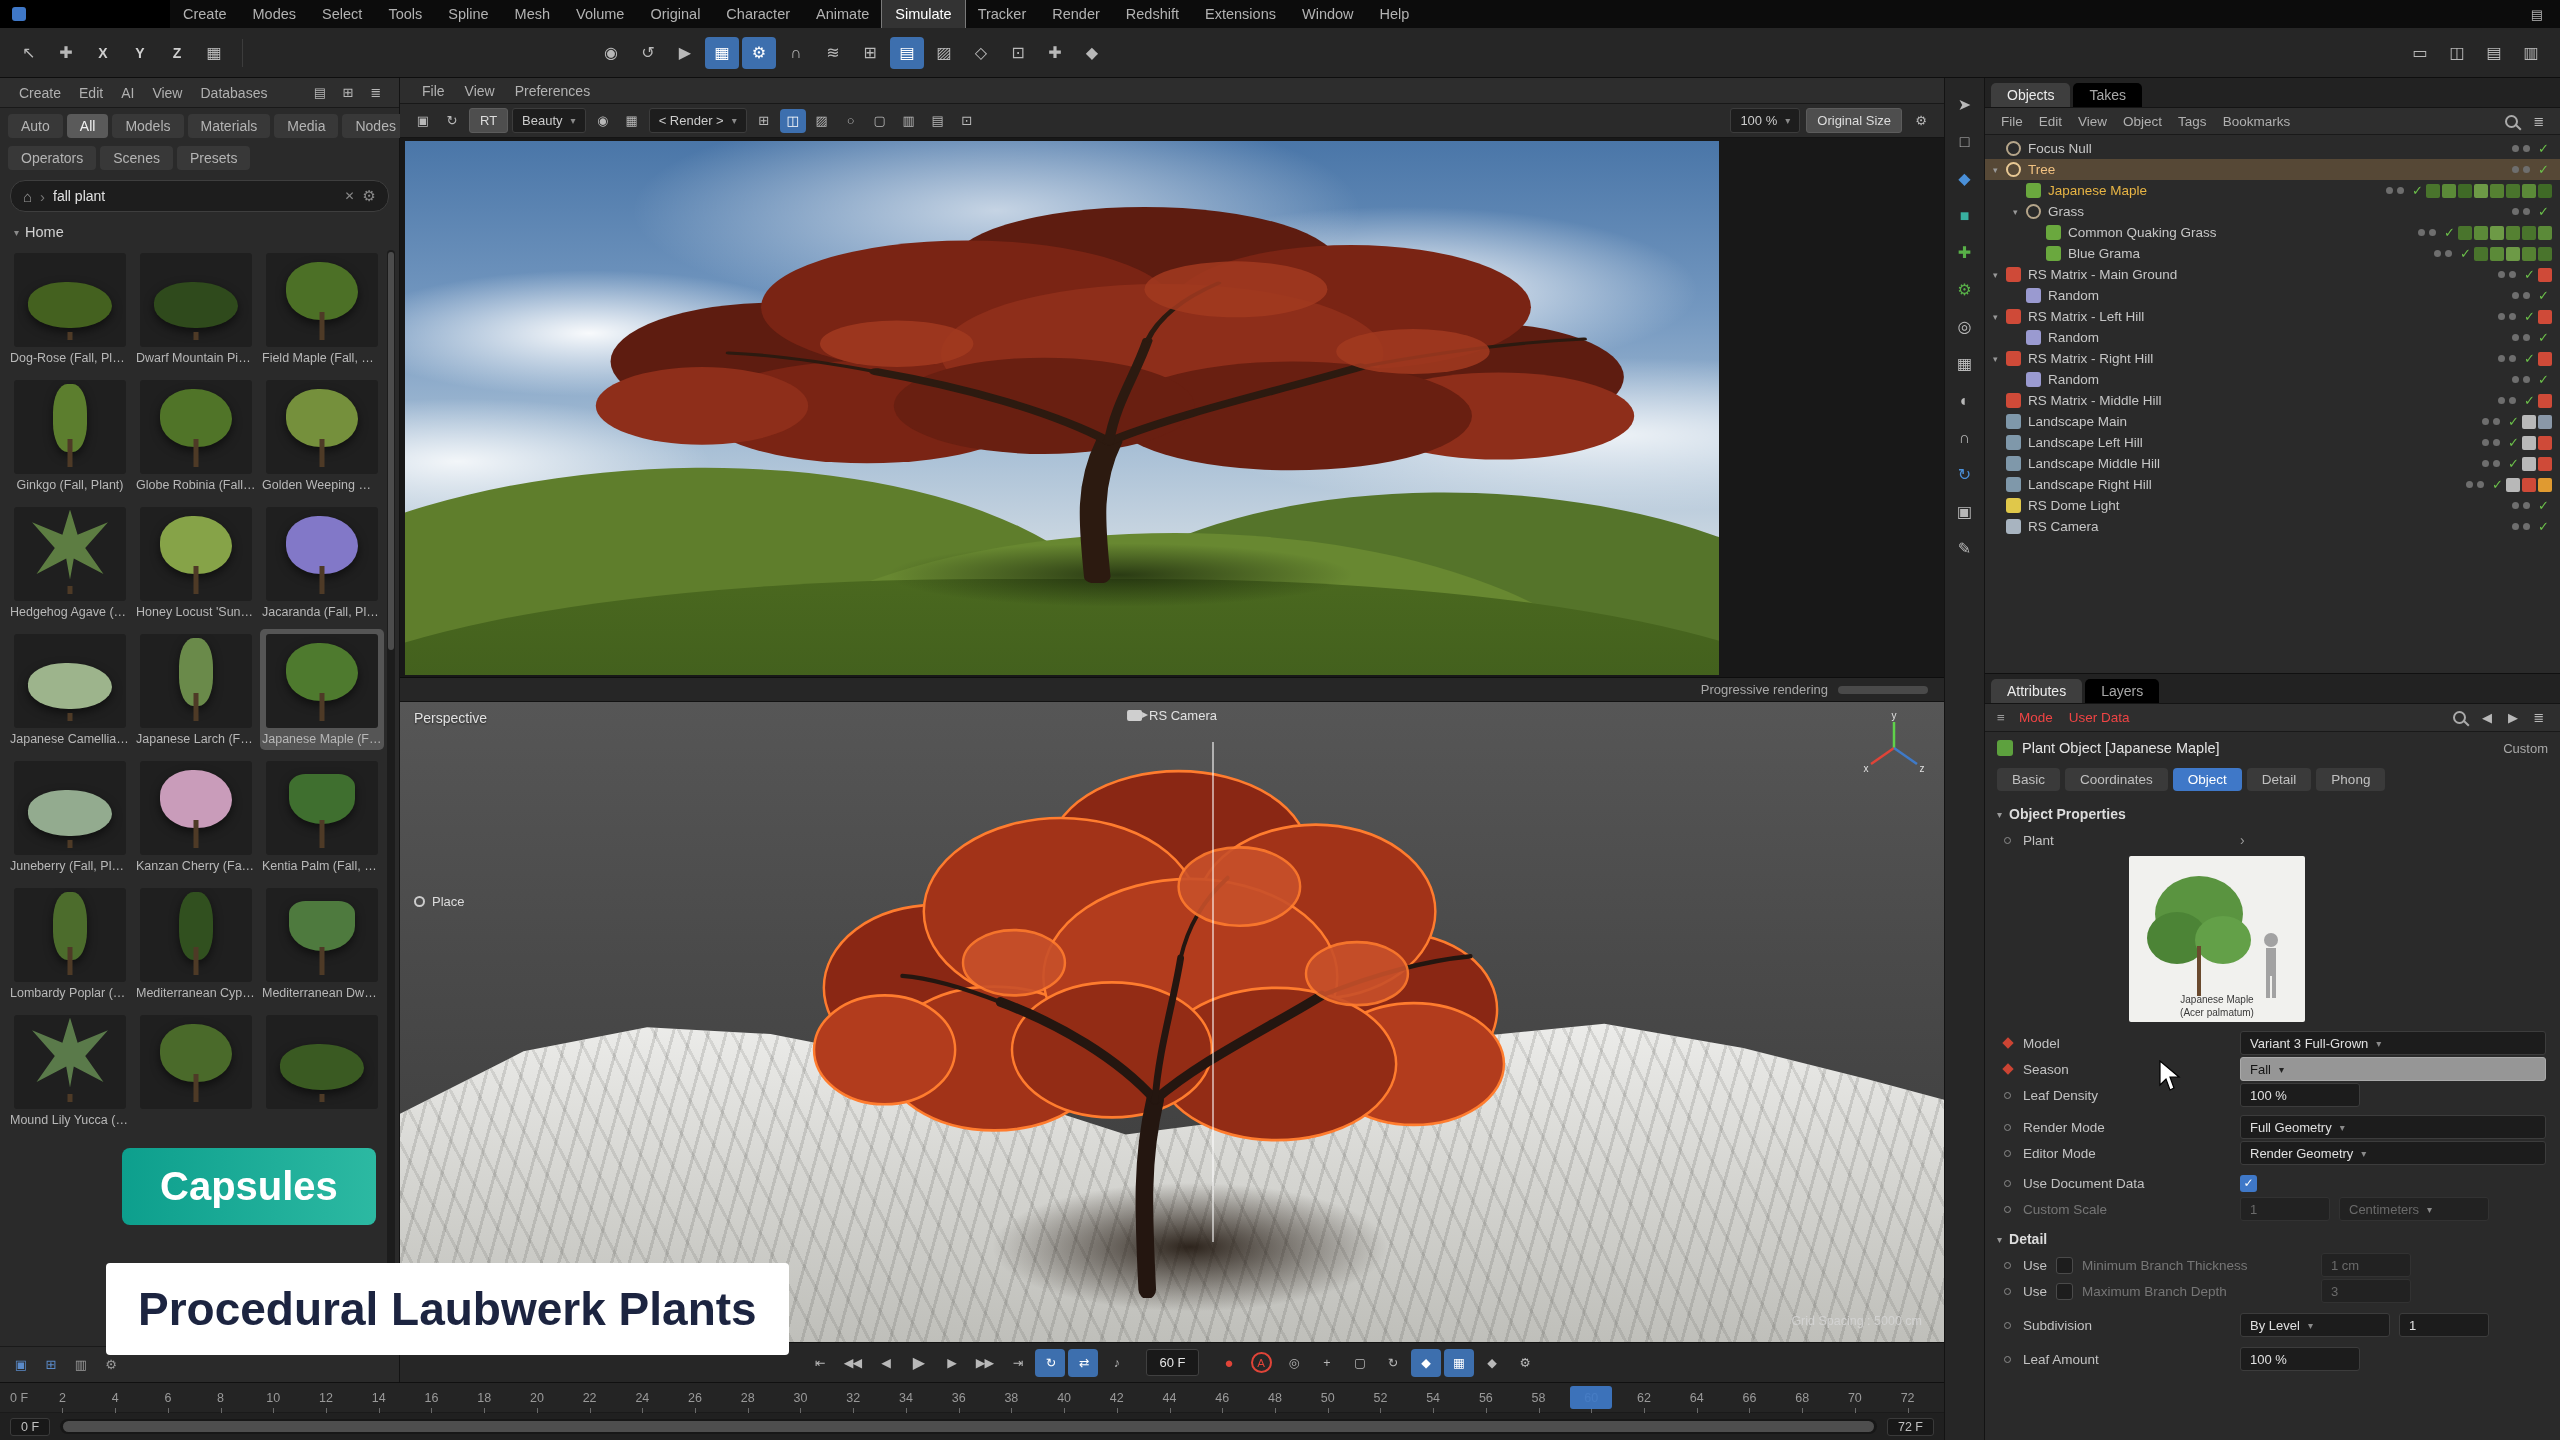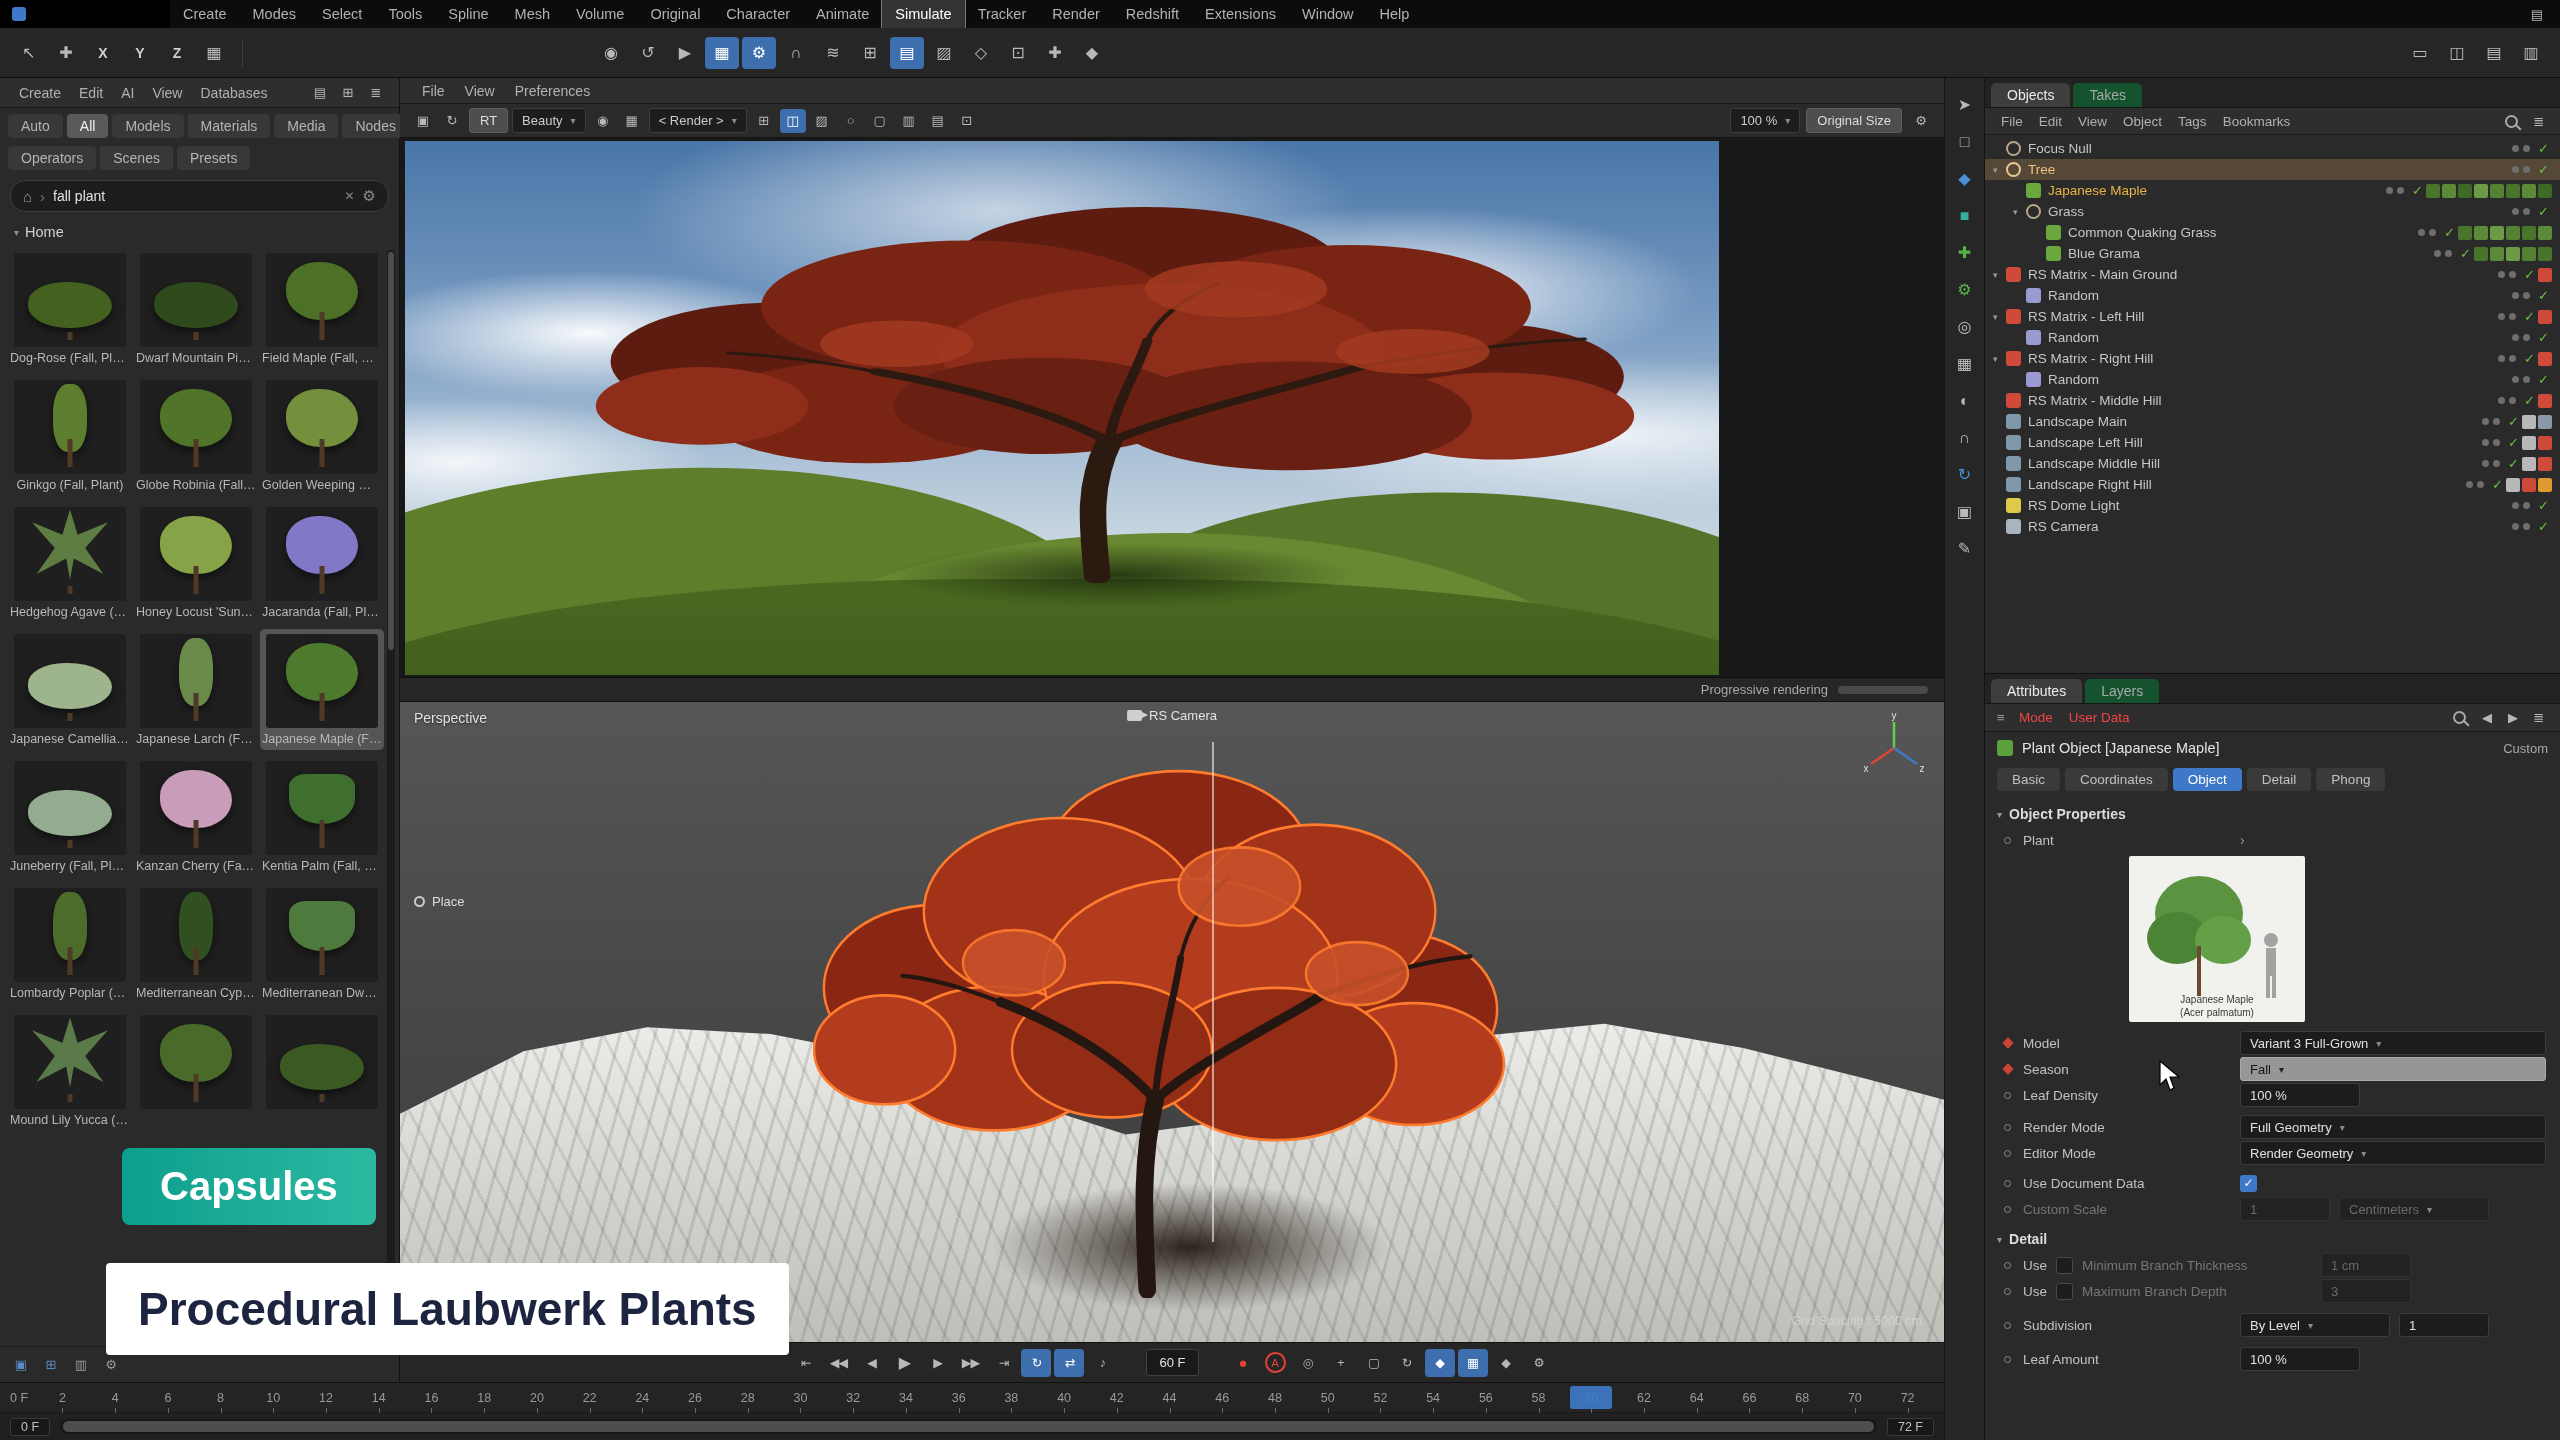--- a/index.html
+++ b/index.html
@@ -122,21 +122,21 @@
 .place-glyph{width:11px;height:11px;border:2px solid #ccc;border-radius:50%;display:inline-block}
 .gizmo{position:absolute;right:14px;top:8px;width:72px;height:72px;z-index:5}
 .gizmo text{font-size:10px;fill:#e0e0e0}
 .grid-hud{position:absolute;right:22px;bottom:14px;font-size:12.5px;color:#d6d6d6;opacity:.85;z-index:5}
 
 .transport{height:40px;background:#262626;border-top:1px solid #121212;display:flex;align-items:center;justify-content:center;gap:3px;flex:none}
 .tt{min-width:30px;height:28px;font-size:12.5px;letter-spacing:-1px}
 .tt.big{font-size:16px}
 .tt.rec{color:#e04438;font-size:15px}
 .tt.ring{border:2px solid #e04438;border-radius:50%;min-width:21px;height:21px;font-size:11.5px;color:#e04438;margin:0 4px;letter-spacing:0}
-.frame-field{background:#191919;border:1px solid #404040;border-radius:3px;height:27px;display:flex;align-items:center;padding:0 12px;font-size:13px;color:#e6e6e6;margin:0 26px}
+.frame-field{background:#191919;border:1px solid #404040;border-radius:3px;height:27px;display:flex;align-items:center;padding:0 12px;font-size:13px;color:#e6e6e6;margin:0 12px}
 
 
 .timeline{height:58px;background:#242424;border-top:1px solid #101010;flex:none;display:flex;flex-direction:column}
 .ruler{height:31px;display:flex;align-items:center;padding:0 10px;gap:8px;border-bottom:1px solid #1a1a1a}
 .tl-small{font-size:12.5px;color:#9a9a9a;flex:none}
 .ticks{flex:1;display:flex;position:relative;height:100%;align-items:center}
 .tick{flex:1;text-align:center;font-size:12.5px;color:#9a9a9a;position:relative;cursor:pointer}
 .tick::after{content:"";position:absolute;left:50%;bottom:-8px;width:1px;height:5px;background:#6a6a6a}
 .playhead{position:absolute;top:3px;bottom:3px;width:42px;background:rgba(63,122,200,.92);border-radius:3px;transform:translateX(-50%);z-index:2}
 .tl-bottom{height:27px;display:flex;align-items:center;gap:10px;padding:0 10px;background:#202020}
@@ -145,21 +145,21 @@
 .tl-scroll i{position:absolute;left:3px;right:3px;top:2px;bottom:2px;background:#4e4e4e;border-radius:6px;display:block}
 
 
 .rstrip{width:40px;background:#262626;border-left:1px solid #131313;display:flex;flex-direction:column;align-items:center;padding-top:10px;gap:4px;flex:none}
 .rt-tile{width:34px;height:33px;font-size:16px;color:var(--c,#b8b8b8)}
 
 
 .rpanel{width:576px;background:#2a2a2a;border-left:1px solid #131313;display:flex;flex-direction:column;flex:none}
 .objects{height:596px;display:flex;flex-direction:column;border-bottom:1px solid #101010;flex:none}
 .op-tabs,.at-tabs{height:30px;background:#222;display:flex;align-items:flex-end;padding:3px 6px 0;gap:3px;border-bottom:1px solid #141414;flex:none}
-.op-tab{padding:4px 16px;font-size:14px;color:#a8a8a8;background:#14532d;border-radius:5px 5px 0 0;cursor:pointer}
+.op-tab{padding:4px 16px;font-size:14px;color:#a8a8a8;background:#000000;border-radius:5px 5px 0 0;cursor:pointer}
 .op-tab.on{background:#3e3e3e;color:#ececec}
 .op-menubar{height:27px;display:flex;align-items:center;padding:0 8px;background:#2e2e2e;border-bottom:1px solid #191919;flex:none}
 .op-menu-item{padding:0 8px;font-size:13.5px;color:#b0b0b0;cursor:pointer}
 .op-mb-right{margin-left:auto;display:flex;align-items:center}
 .op-tree{flex:1;overflow:hidden;padding-top:3px}
 .orow{height:21px;display:flex;align-items:center;padding-left:calc(var(--ind,0)*20px + 8px);padding-right:8px;font-size:13.5px;cursor:pointer}
 .orow.sel{background:#564836}
 .orow.sel .olabel{color:#f0c080}
 .orow.act .olabel{color:#e8b545}
 .oarrow{width:13px;font-size:9px;color:#999;flex:none}

